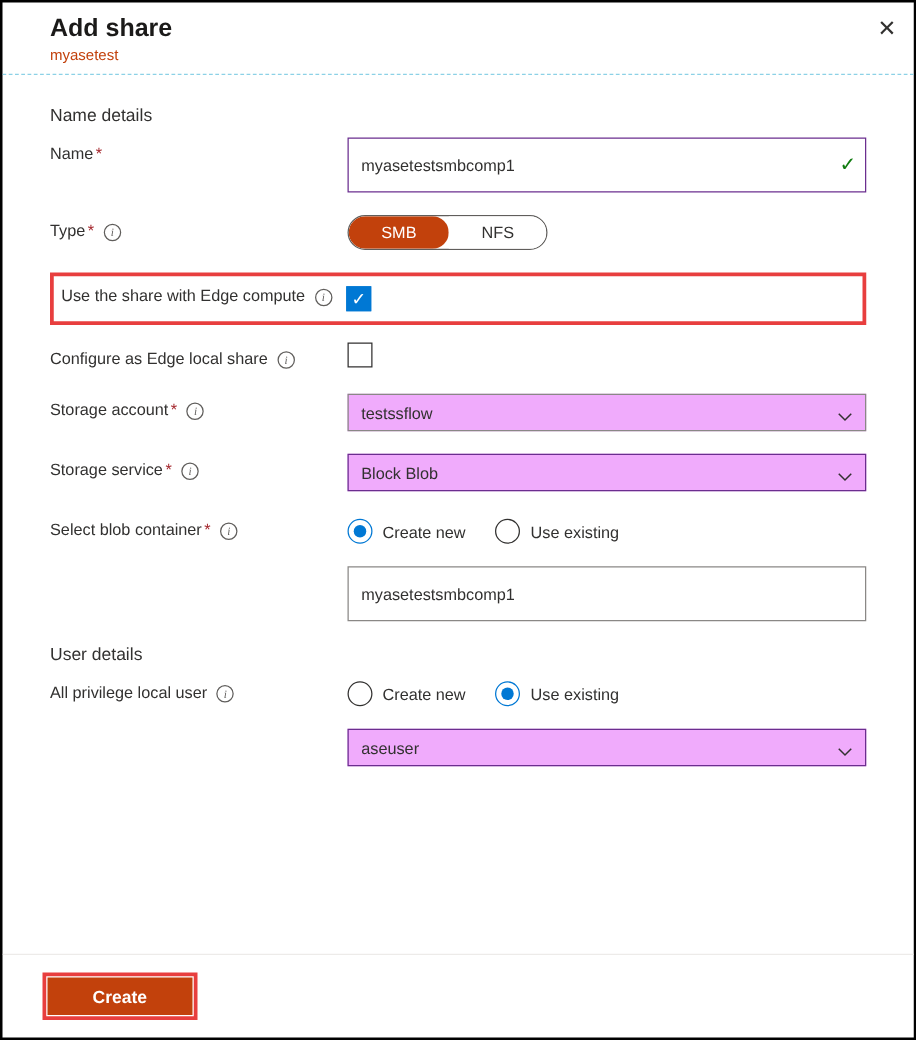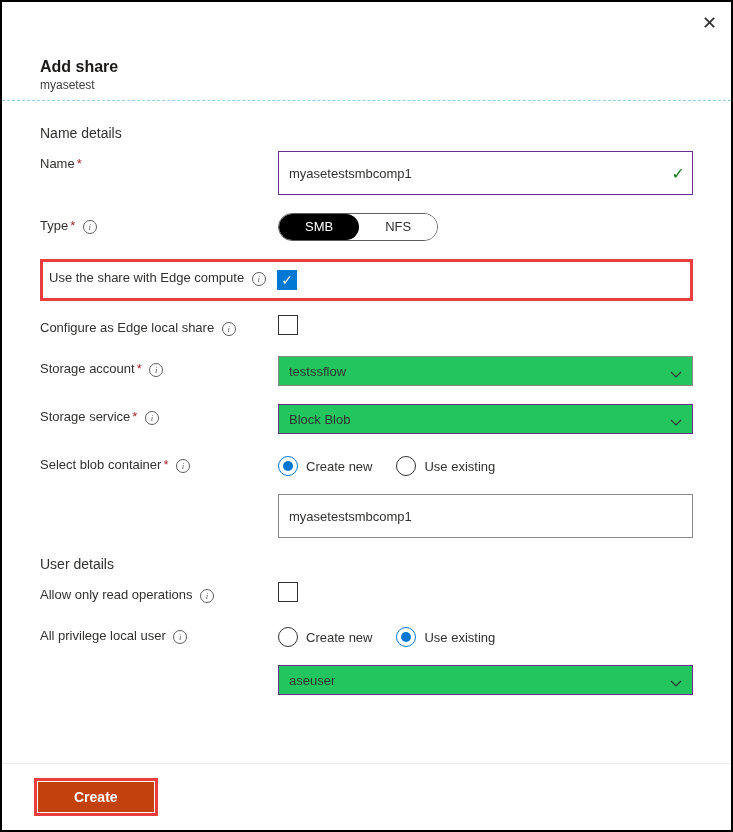--- a/index.html
+++ b/index.html
@@ -11,22 +11,22 @@
     width: 733px;
     height: 832px;
     border: 2px solid #000;
     position: relative;
   }
   .header {
     padding: 10px 18px 8px 38px;
     border-bottom: 1px dashed #8cd1e6;
     position: relative;
   }
-  .header h1 { font-size: 16px; font-weight: 600; color: #1b1a19; margin-top: 46px; }
-  .header .subtitle { font-size: 12px; color: #404040; margin-top: 2px; }
+  .header h1 { font-size: 20px; font-weight: 600; color: #1b1a19; }
+  .header .subtitle { font-size: 12px; color: #c2410c; margin-top: 2px; }
   .close-btn {
     position: absolute; right: 14px; top: 10px;
     font-size: 18px; color: #323130; cursor: pointer;
     background: none; border: none;
   }
   .content { padding: 24px 38px 12px 38px; }
   .section-heading { font-size: 14px; color: #323130; margin-bottom: 10px; }
   .section-heading.mt { margin-top: 12px; }
   .row {
     display: flex;
@@ -79,21 +79,21 @@
   .toggle-opt {
     padding: 0 26px;
     line-height: 26px;
     font-size: 13px;
     color: #323130;
     cursor: pointer;
     background: #fff;
     border: none;
   }
   .toggle-opt.active {
-    background: #000000;
+    background: #c2410c;
     color: #fff;
     border-radius: 14px;
   }
   .checkbox {
     width: 20px; height: 20px;
     border: 1px solid #323130;
     display: inline-flex;
     align-items: center; justify-content: center;
     cursor: pointer;
     background: #fff;
@@ -115,21 +115,21 @@
   .select {
     width: 100%;
     height: 30px;
     border: 1px solid #8a8886;
     padding: 0 10px;
     font-size: 13px;
     position: relative;
     display: flex;
     align-items: center;
     cursor: pointer;
-    background: #22c55e;
+    background: #f0abfc;
   }
   .select.purple { border-color: #6b2e8f; }
   .select .chev {
     position: absolute; right: 10px; top: 50%; transform: translateY(-50%);
     width: 12px; height: 8px;
   }
   .chev svg { width: 12px; height: 8px; }
   .radio-row { display: flex; gap: 24px; align-items: center; padding-top: 4px; }
   .radio-opt { display: inline-flex; align-items: center; gap: 8px; cursor: pointer; }
   .radio {
@@ -275,29 +275,20 @@
 
   <div class="row">
     <div class="label-col"></div>
     <div class="ctrl-col">
       <input class="text-input" value="myasetestsmbcomp1" style="">
     </div>
   </div>
 
   <div class="section-heading mt">User details</div>
 
-  <div class="row">
-    <div class="label-col">
-      <span>Allow only read operations</span>
-      <span class="info-icon">i</span>
-    </div>
-    <div class="ctrl-col">
-      <div class="checkbox"></div>
-    </div>
-  </div>
 
   <div class="row">
     <div class="label-col">
       <span>All privilege local user</span>
       <span class="info-icon">i</span>
     </div>
     <div class="ctrl-col">
       <div class="radio-row">
         <div class="radio-opt">
           <span class="radio"></span>

